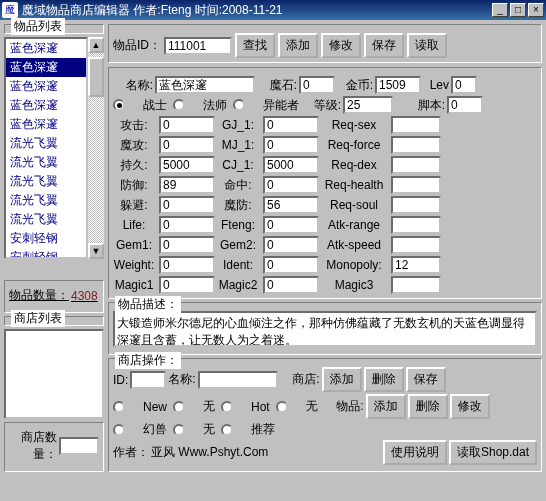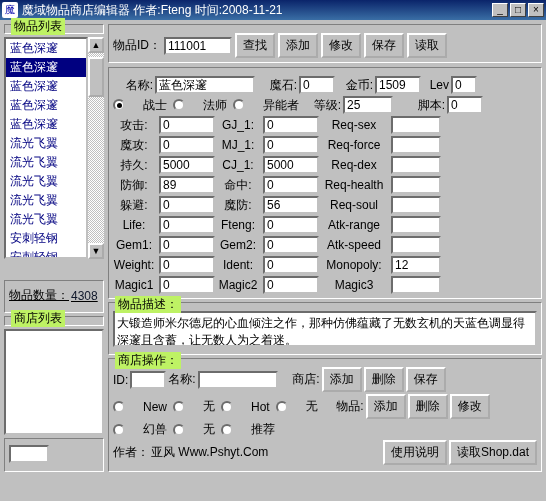--- a/index.html
+++ b/index.html
@@ -3,21 +3,21 @@
 <meta charset="utf-8">
 <style>
 * { box-sizing: border-box; margin: 0; padding: 0; font-family: "SimSun", "宋体", sans-serif; font-size: 12px; }
 body { background: #c0c0c0; width: 546px; height: 501px; overflow: hidden; }
 .titlebar { background: linear-gradient(#0a246a, #3a6ea5); color: #fff; height: 20px; display: flex; align-items: center; padding: 0 2px; }
 .titlebar .icon { width: 16px; height: 16px; background: #fff; border-radius: 2px; margin-right: 4px; display:flex;align-items:center;justify-content:center;font-size:10px;color:#00a;}
 .titlebar .title { flex: 1; }
 .titlebar .btns { display: flex; gap: 2px; }
 .titlebar .btn { width: 16px; height: 14px; background: #c0c0c0; border: 1px solid #fff; border-right-color:#404040; border-bottom-color:#404040; font-size: 10px; text-align: center; line-height: 12px; color: #000; cursor:pointer;}
 .groupbox { border: 1px solid #808080; border-right-color:#fff; border-bottom-color:#fff; position: relative; padding: 8px 4px 4px; margin-bottom: 3px; }
-.groupbox > .gtitle { position: absolute; top: -7px; left: 6px; background: #bef264; padding: 0 3px; }
+.groupbox > .gtitle { position: absolute; top: -7px; left: 6px; background: #ffffff; padding: 0 3px; }
 .main { display: flex; padding: 4px; gap: 4px; }
 .left { width: 100px; display: flex; flex-direction: column; }
 .right { flex: 1; display: flex; flex-direction: column; }
 .listbox { background: #fff; border: 2px inset #c0c0c0; flex: 1; overflow: hidden; }
 .listbox .item { padding: 1px 4px; color: #000080; white-space: nowrap; cursor:pointer;}
 .listbox .item.sel { background: #000080; color: #fff; }
 .listwrap { display: flex; height: 222px; }
 input[type=text] { border: 2px inset #c0c0c0; background: #fff; padding: 1px 2px; height: 18px; font-size: 12px; }
 button { background: #c0c0c0; border: 2px outset #fff; padding: 2px 6px; font-size: 12px; cursor:pointer; }
 .row { display: flex; align-items: center; gap: 2px; margin-bottom: 2px; }
@@ -72,29 +72,30 @@
         <div class="sbbtn">▲</div>
         <div class="sbtrack" style="flex:0 0 4px"></div>
         <div class="sbthumb"></div>
         <div class="sbtrack" style="flex:1"></div>
         <div class="sbbtn">▼</div>
       </div>
     </div>
     <div class="groupbox" style="margin-top:21px;padding:6px 4px;text-decoration:underline;">
       <div class="row">
           <span class="lbl">物品数量：</span>
-      <span style="color:#0f172a">4308</span>
+      <span style="color:#7f1d1d">4308</span>
         </div>
     </div>
     <div class="groupbox" style="padding:4px;">
         <div class="gtitle">商店列表</div>
       </div>
     <div class="listbox" style="height:120px;"></div>
     <div class="groupbox" style="margin-top:3px;padding:6px 4px;">
       <div class="row">
+          <span class="lbl">商店数量：</span>
       <input type="text" style="width: 40px;">
         </div>
     </div>
   </div>
 
   <div class="right">
     <div class="groupbox toprow">
       <span class="lbl">物品ID：</span>
       <input type="text" style="width: 68px;" value="111001">
       <button>查找</button>

